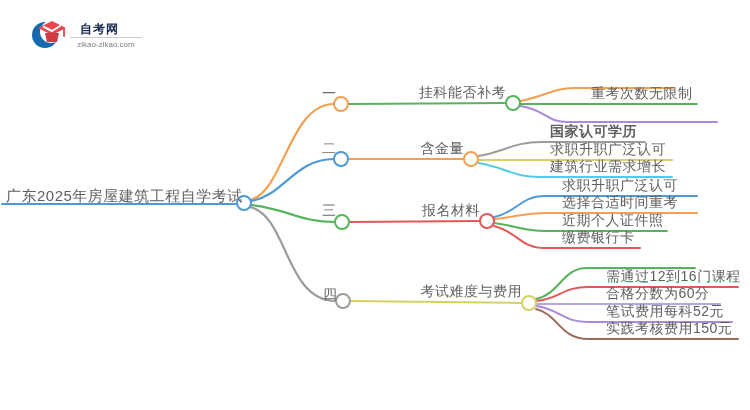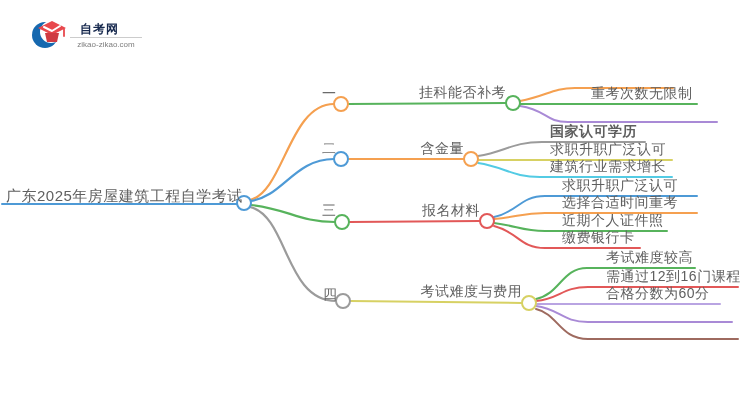--- a/index.html
+++ b/index.html
@@ -120,17 +120,18 @@
 
   <div class="node" style="top:123px;left:550px;font-weight:bold;">国家认可学历</div>
   <div class="node" style="top:158px;left:550px;">建筑行业需求增长</div>
   <div class="node" style="top:141px;left:550px;">求职升职广泛认可</div>
 
   <div class="node" style="top:177px;left:562px;">求职升职广泛认可</div>
   <div class="node" style="top:194px;left:562px;">选择合适时间重考</div>
   <div class="node" style="top:212px;left:562px;">近期个人证件照</div>
   <div class="node" style="top:229px;left:562px;">缴费银行卡</div>
 
-  <div class="node" style="top:249px;left:606px;">考试难度较高</div>
   <div class="node" style="top:268px;left:606px;">需通过12到16门课程</div>
   <div class="node" style="top:285px;left:606px;">合格分数为60分</div>
+  <div class="node" style="top:303px;left:606px;">笔试费用每科52元</div>
+  <div class="node" style="top:320px;left:606px;">实践考核费用150元</div>
 
 </div>
 
 </body></html>

